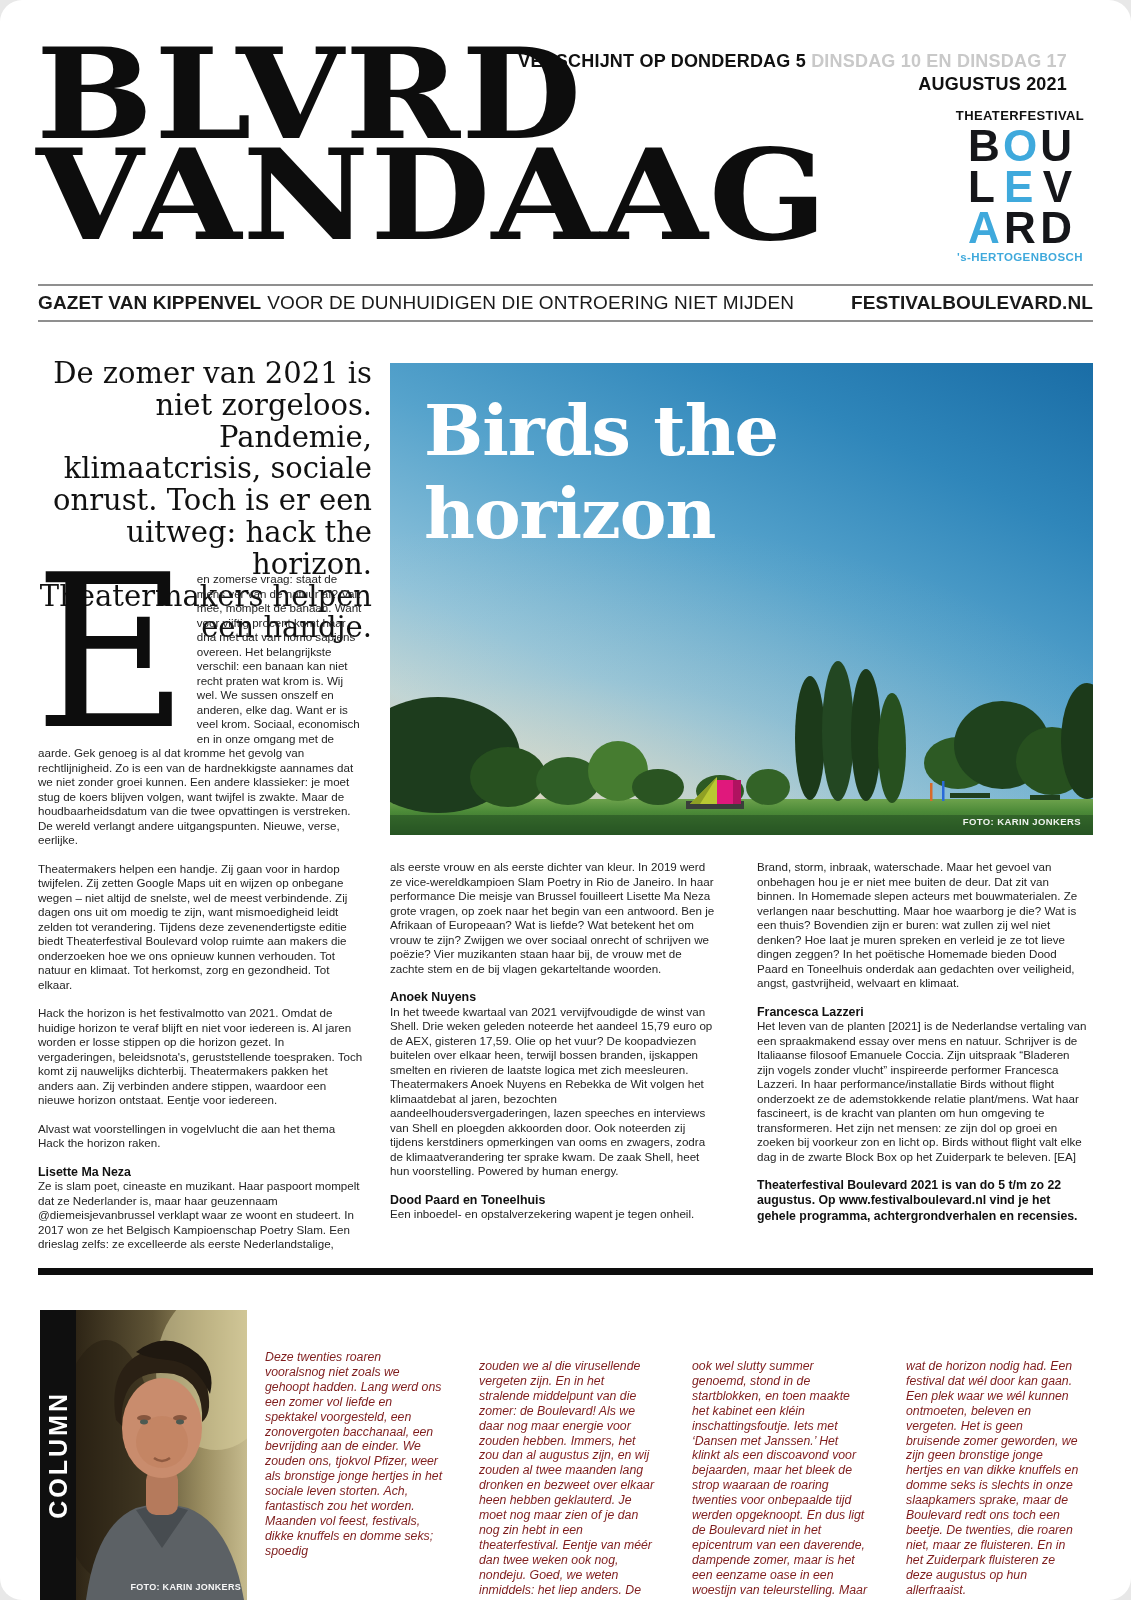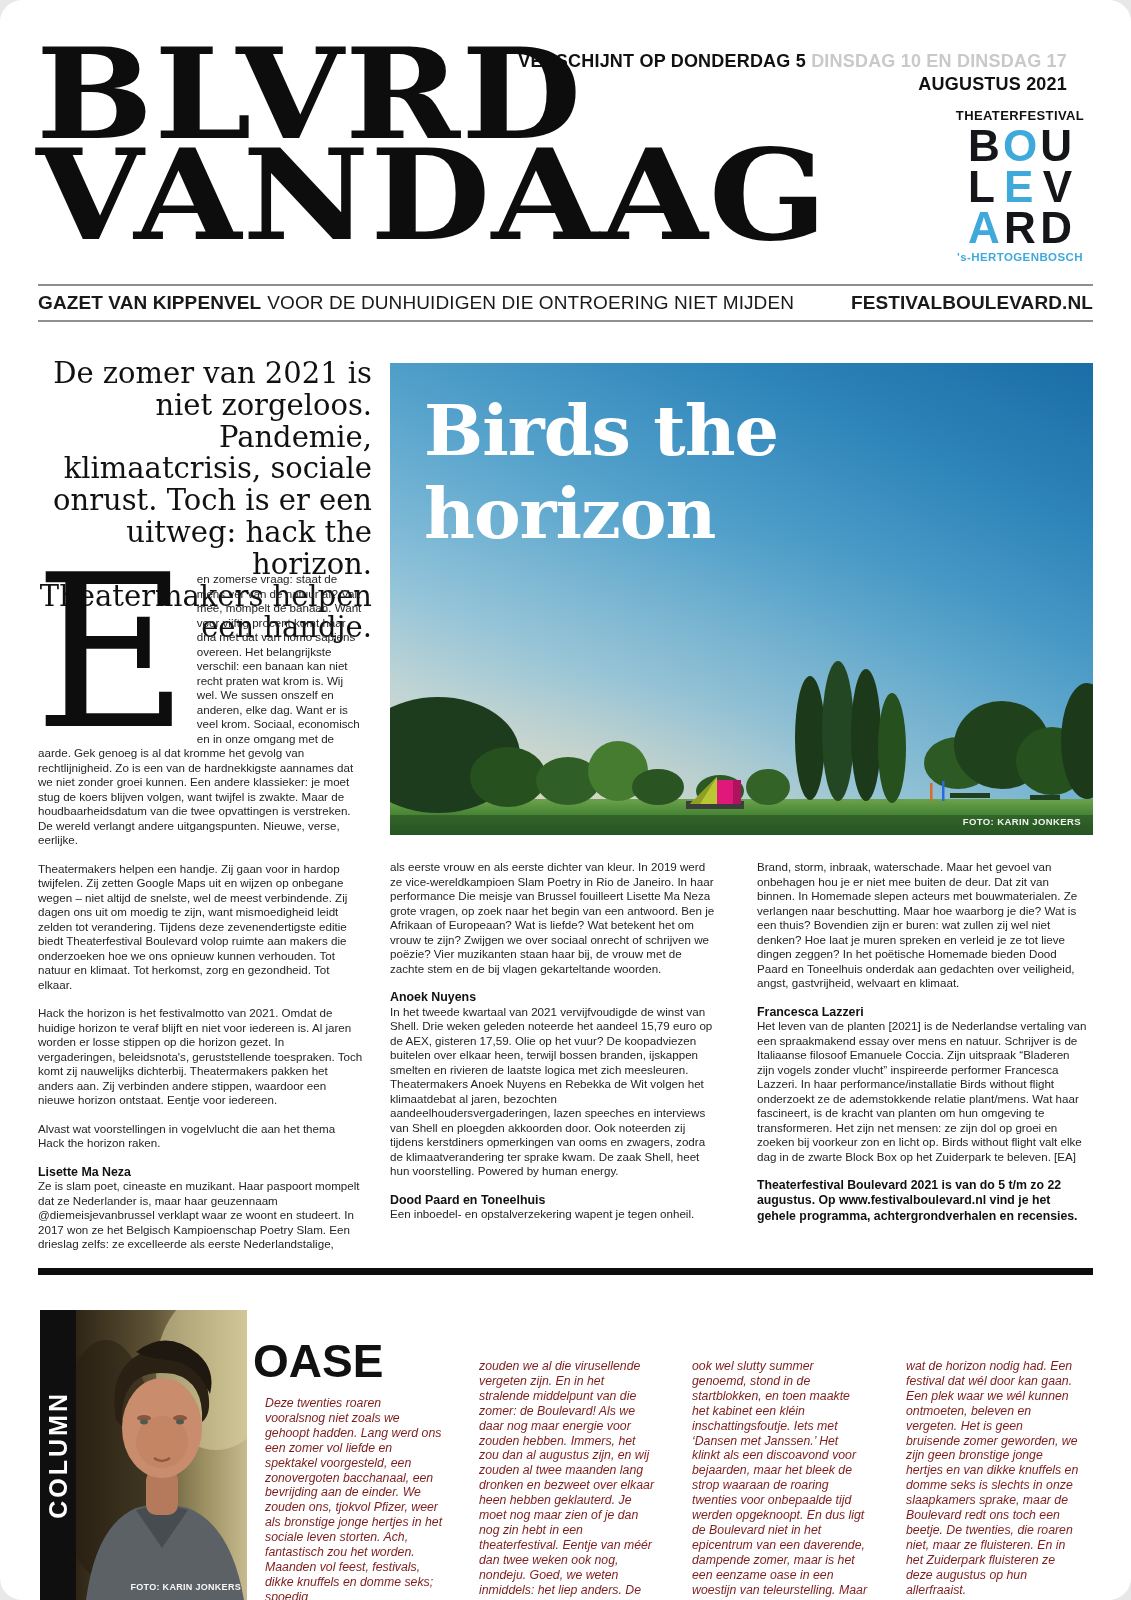--- a/index.html
+++ b/index.html
@@ -219,21 +219,20 @@
       <ellipse cx="68" cy="108" rx="7" ry="3" fill="#87563e"></ellipse>
       <ellipse cx="104" cy="108" rx="7" ry="3" fill="#87563e"></ellipse>
       <ellipse cx="68" cy="112" rx="4" ry="2.4" fill="#4d5a52"></ellipse>
       <ellipse cx="104" cy="112" rx="4" ry="2.4" fill="#4d5a52"></ellipse>
       <path d="M78,148 Q86,154 94,148" stroke="#8f5a40" stroke-width="2.5" fill="none"></path>
     </svg>
     <div class="portrait-credit">FOTO: KARIN JONKERS</div>
   </div>
 
   <div class="oase-block">
-    <div class="oase-head">OASE</div>
     <p>Deze twenties roaren vooralsnog niet zoals we gehoopt hadden. Lang werd ons een zomer vol liefde en spektakel voorgesteld, een zonovergoten bacchanaal, een bevrijding aan de einder. We zouden ons, tjokvol Pfizer, weer als bronstige jonge hertjes in het sociale leven storten. Ach, fantastisch zou het worden. Maanden vol feest, festivals, dikke knuffels en domme seks; spoedig</p>
   </div>
   <div class="bcol bcol2">
     <p>zouden we al die virusellende vergeten zijn. En in het stralende middelpunt van die zomer: de Boulevard! Als we daar nog maar energie voor zouden hebben. Immers, het zou dan al augustus zijn, en wij zouden al twee maanden lang dronken en bezweet over elkaar heen hebben geklauterd. Je moet nog maar zien of je dan nog zin hebt in een theaterfestival. Eentje van méér dan twee weken ook nog, nondeju. Goed, we weten inmiddels: het liep anders. De summer of love,</p>
   </div>
   <div class="bcol bcol3">
     <p>ook wel slutty summer genoemd, stond in de startblokken, en toen maakte het kabinet een kléin inschattingsfoutje. Iets met ‘Dansen met Janssen.’ Het klinkt als een discoavond voor bejaarden, maar het bleek de strop waaraan de roaring twenties voor onbepaalde tijd werden opgeknoopt. En dus ligt de Boulevard niet in het epicentrum van een daverende, dampende zomer, maar is het een eenzame oase in een woestijn van teleurstelling. Maar wát voor een oase! De Boulevard blijkt precies</p>
   </div>
   <div class="bcol bcol4">
     <p>wat de horizon nodig had. Een festival dat wél door kan gaan. Een plek waar we wél kunnen ontmoeten, beleven en vergeten. Het is geen bruisende zomer geworden, we zijn geen bronstige jonge hertjes en van dikke knuffels en domme seks is slechts in onze slaapkamers sprake, maar de Boulevard redt ons toch een beetje. De twenties, die roaren niet, maar ze fluisteren. En in het Zuiderpark fluisteren ze deze augustus op hun allerfraaist.</p>

